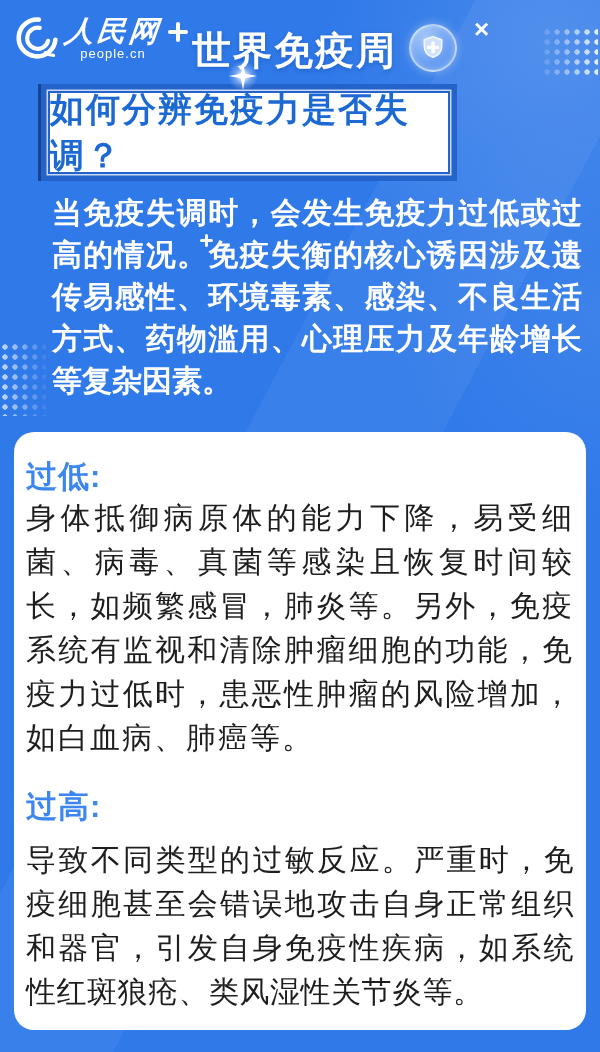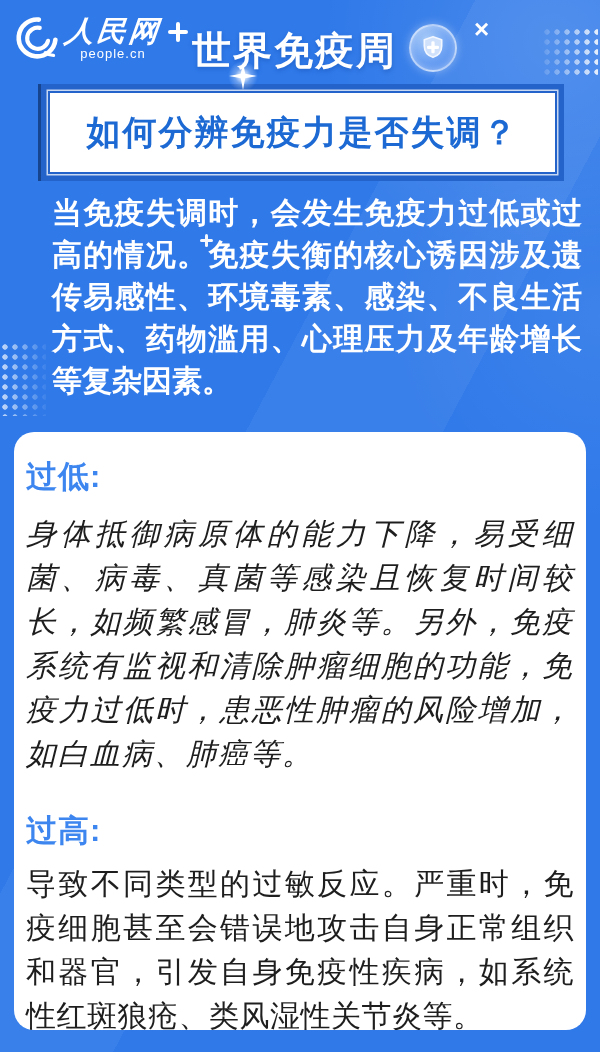--- a/index.html
+++ b/index.html
@@ -42,21 +42,21 @@
   
   .dots{position:absolute;background-image:radial-gradient(circle, rgba(255,255,255,.85) 2.4px, rgba(255,255,255,0) 3px);background-size:10px 10px;}
   .dots-tr{right:2px;top:27px;width:56px;height:50px;
     -webkit-mask-image:linear-gradient(to left, rgba(0,0,0,1), rgba(0,0,0,.12));
     mask-image:linear-gradient(to left, rgba(0,0,0,1), rgba(0,0,0,.12));}
   .dots-left{left:0;top:342px;width:46px;height:74px;
     -webkit-mask-image:linear-gradient(to right, rgba(0,0,0,.85), rgba(0,0,0,.08));
     mask-image:linear-gradient(to right, rgba(0,0,0,.85), rgba(0,0,0,.08));}
   
   .title-frame{
-    position:absolute;left:38px;top:84px;width:526px;height:97px;box-sizing:border-box;
+    position:absolute;left:38px;top:84px;width:419px;height:97px;box-sizing:border-box;
     background:#2463c9;border-left:3px solid #16448f;
   }
   .title-inner{
     position:absolute;left:9px;right:9px;top:9px;bottom:9px;background:#fff;
     box-shadow:0 0 0 2px #2463c9, 0 0 0 3.5px rgba(255,255,255,.75);
     display:flex;align-items:center;justify-content:center;
   }
   .title-inner span{font-size:34px;font-weight:bold;color:#1c69d3;letter-spacing:2px;}
   .star-sparkle{position:absolute;left:226px;top:59px;width:34px;height:34px;}
   .star-sparkle .glow{position:absolute;inset:0;border-radius:50%;
@@ -67,22 +67,22 @@
     font-size:30px;font-weight:bold;color:#fff;line-height:42px;
     text-align:justify;letter-spacing:0;
   }
   
   .card{
     position:absolute;left:14px;top:432px;width:572px;height:598px;box-sizing:border-box;
     background:#fff;border-radius:20px;padding:26px 12px 0;overflow:hidden;
   }
   .card h2{margin:0;font-size:31px;line-height:38px;font-weight:bold;color:#3d86f0;letter-spacing:1px;}
   .card p{margin:0;font-size:30px;line-height:44px;color:#1e1e1e;text-align:justify;}
-  .card p.b1{margin-top:16px;letter-spacing:2px;font-style:italic;}
-  .card h2.h2{margin-top:36px;}
+  .card p.b1{letter-spacing:2px;}
+  .card h2.h2{margin-top:28px;}
   .card p.b2{margin-top:12px;letter-spacing:.5px;}
 </style>
 </head>
 <body>
 
 <div id="app">
 
   <div class="logo">
     <span>
       <svg width="46" height="46" viewBox="0 0 50 50">

